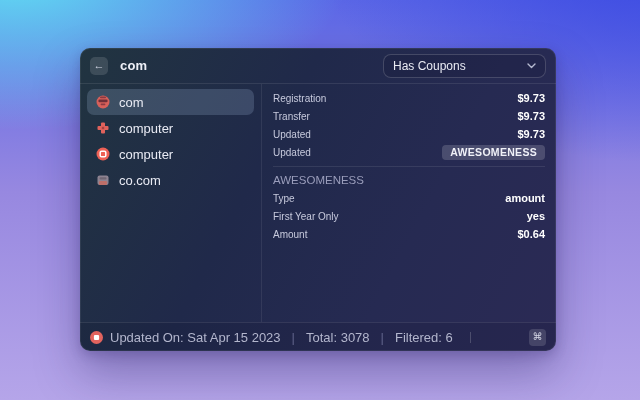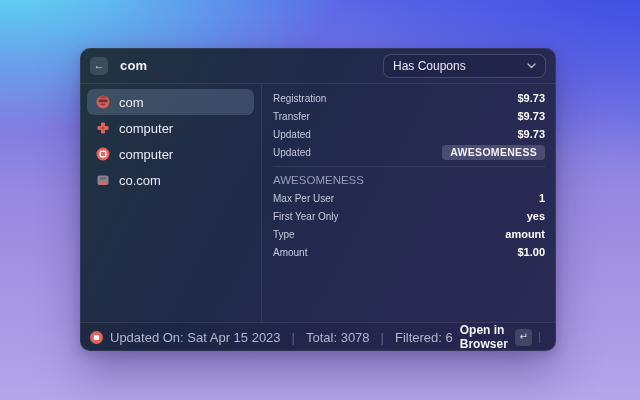--- a/index.html
+++ b/index.html
@@ -139,57 +139,49 @@
           <span class="dlabel">Updated</span>
           <span class="dbadge">AWESOMENESS</span>
         </div>
 
         <div class="hdiv"></div>
 
         <div class="drow">
           <span class="sect-h">AWESOMENESS</span>
         </div>
         <div class="drow">
-          <span class="dlabel">Max Per User</span>
-          <span class="dvalue">1</span>
+          <span class="dlabel">Type</span>
+          <span class="dvalue">amount</span>
         </div>
         <div class="drow">
           <span class="dlabel">First Year Only</span>
           <span class="dvalue">yes</span>
         </div>
         <div class="drow">
-          <span class="dlabel">Type</span>
-          <span class="dvalue">amount</span>
-        </div>
-        <div class="drow">
           <span class="dlabel">Amount</span>
-          <span class="dvalue">$1.00</span>
+          <span class="dvalue">$0.64</span>
         </div>
       </div>
     </div>
 
     <div class="ftr">
       <span class="ftr-icon">
         <svg width="13" height="13" viewBox="0 0 13 13">
             <circle cx="6.5" cy="6.5" r="6.5" fill="#e2635e"></circle>
             <rect x="3.9" y="3.9" width="5.2" height="5.2" rx="1.1" fill="#ffffff"></rect>
           </svg>
       </span>
       <span class="status">
         <span>Updated On: Sat Apr 15 2023</span>
         <span class="sep">|</span>
         <span>Total: 3078</span>
         <span class="sep">|</span>
         <span>Filtered: 6</span>
       </span>
       <div class="right-group">
-        <div class="action-btn">
-          <span class="act-label">Open in Browser</span>
-          <span class="keycap">↵</span>
-        </div>
         <div class="fdiv"></div>
         <div class="action-btn">
           <span class="act-label dim">Actions</span>
           <span class="keycap">⌘</span>
 
         </div>
       </div>
     </div>
 
   </div>

